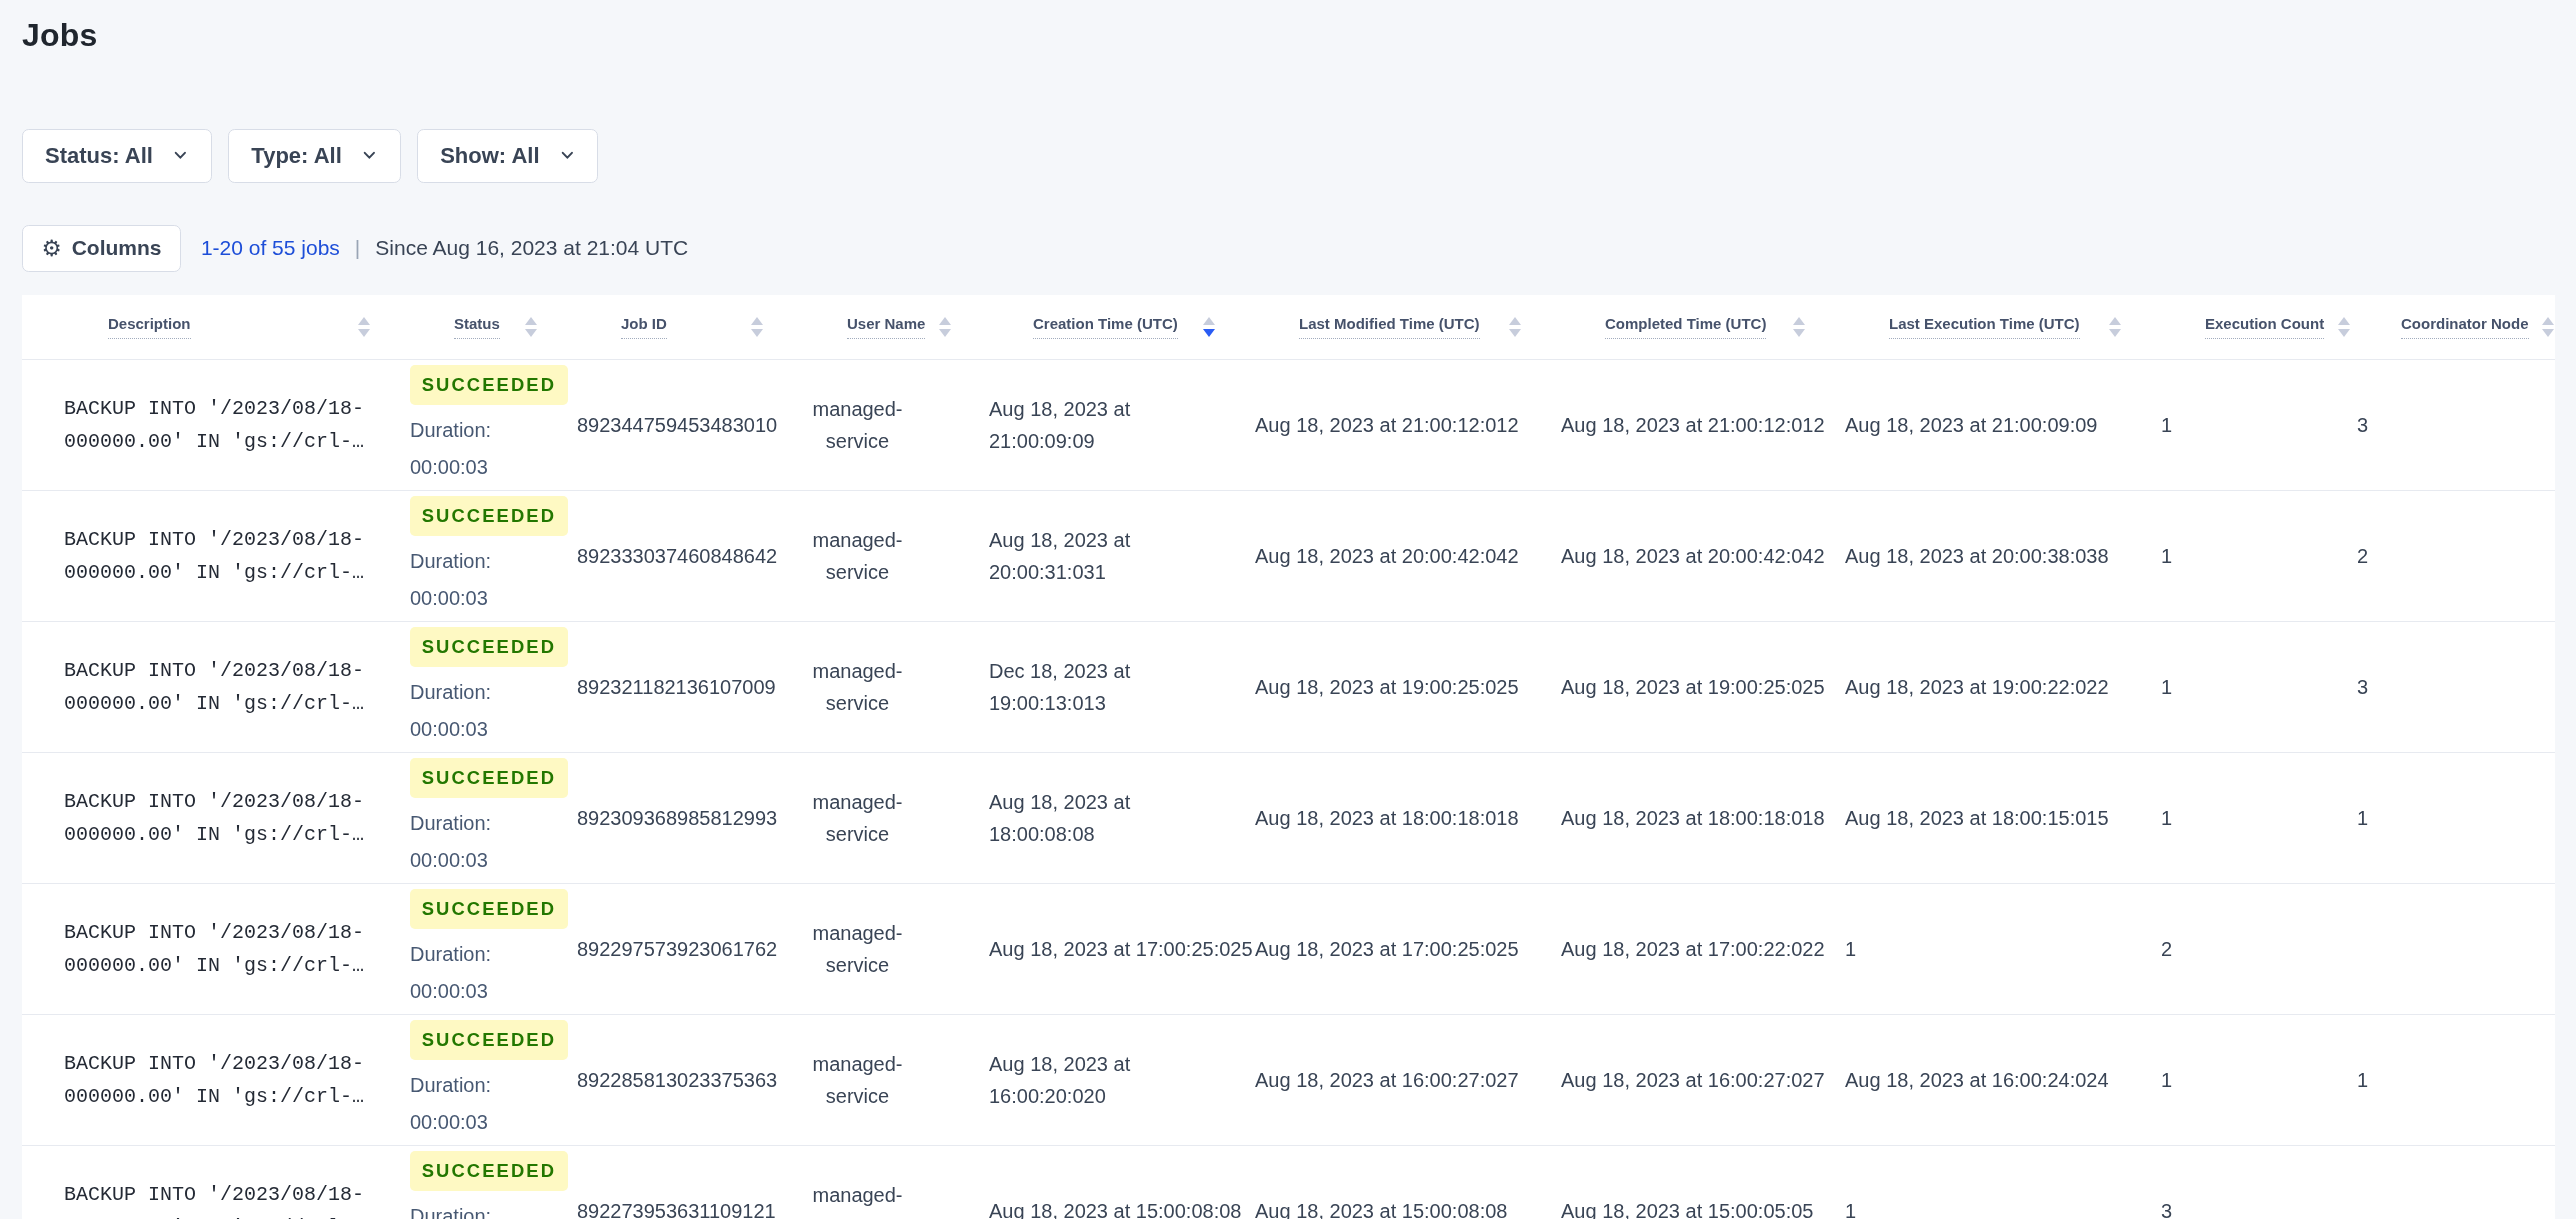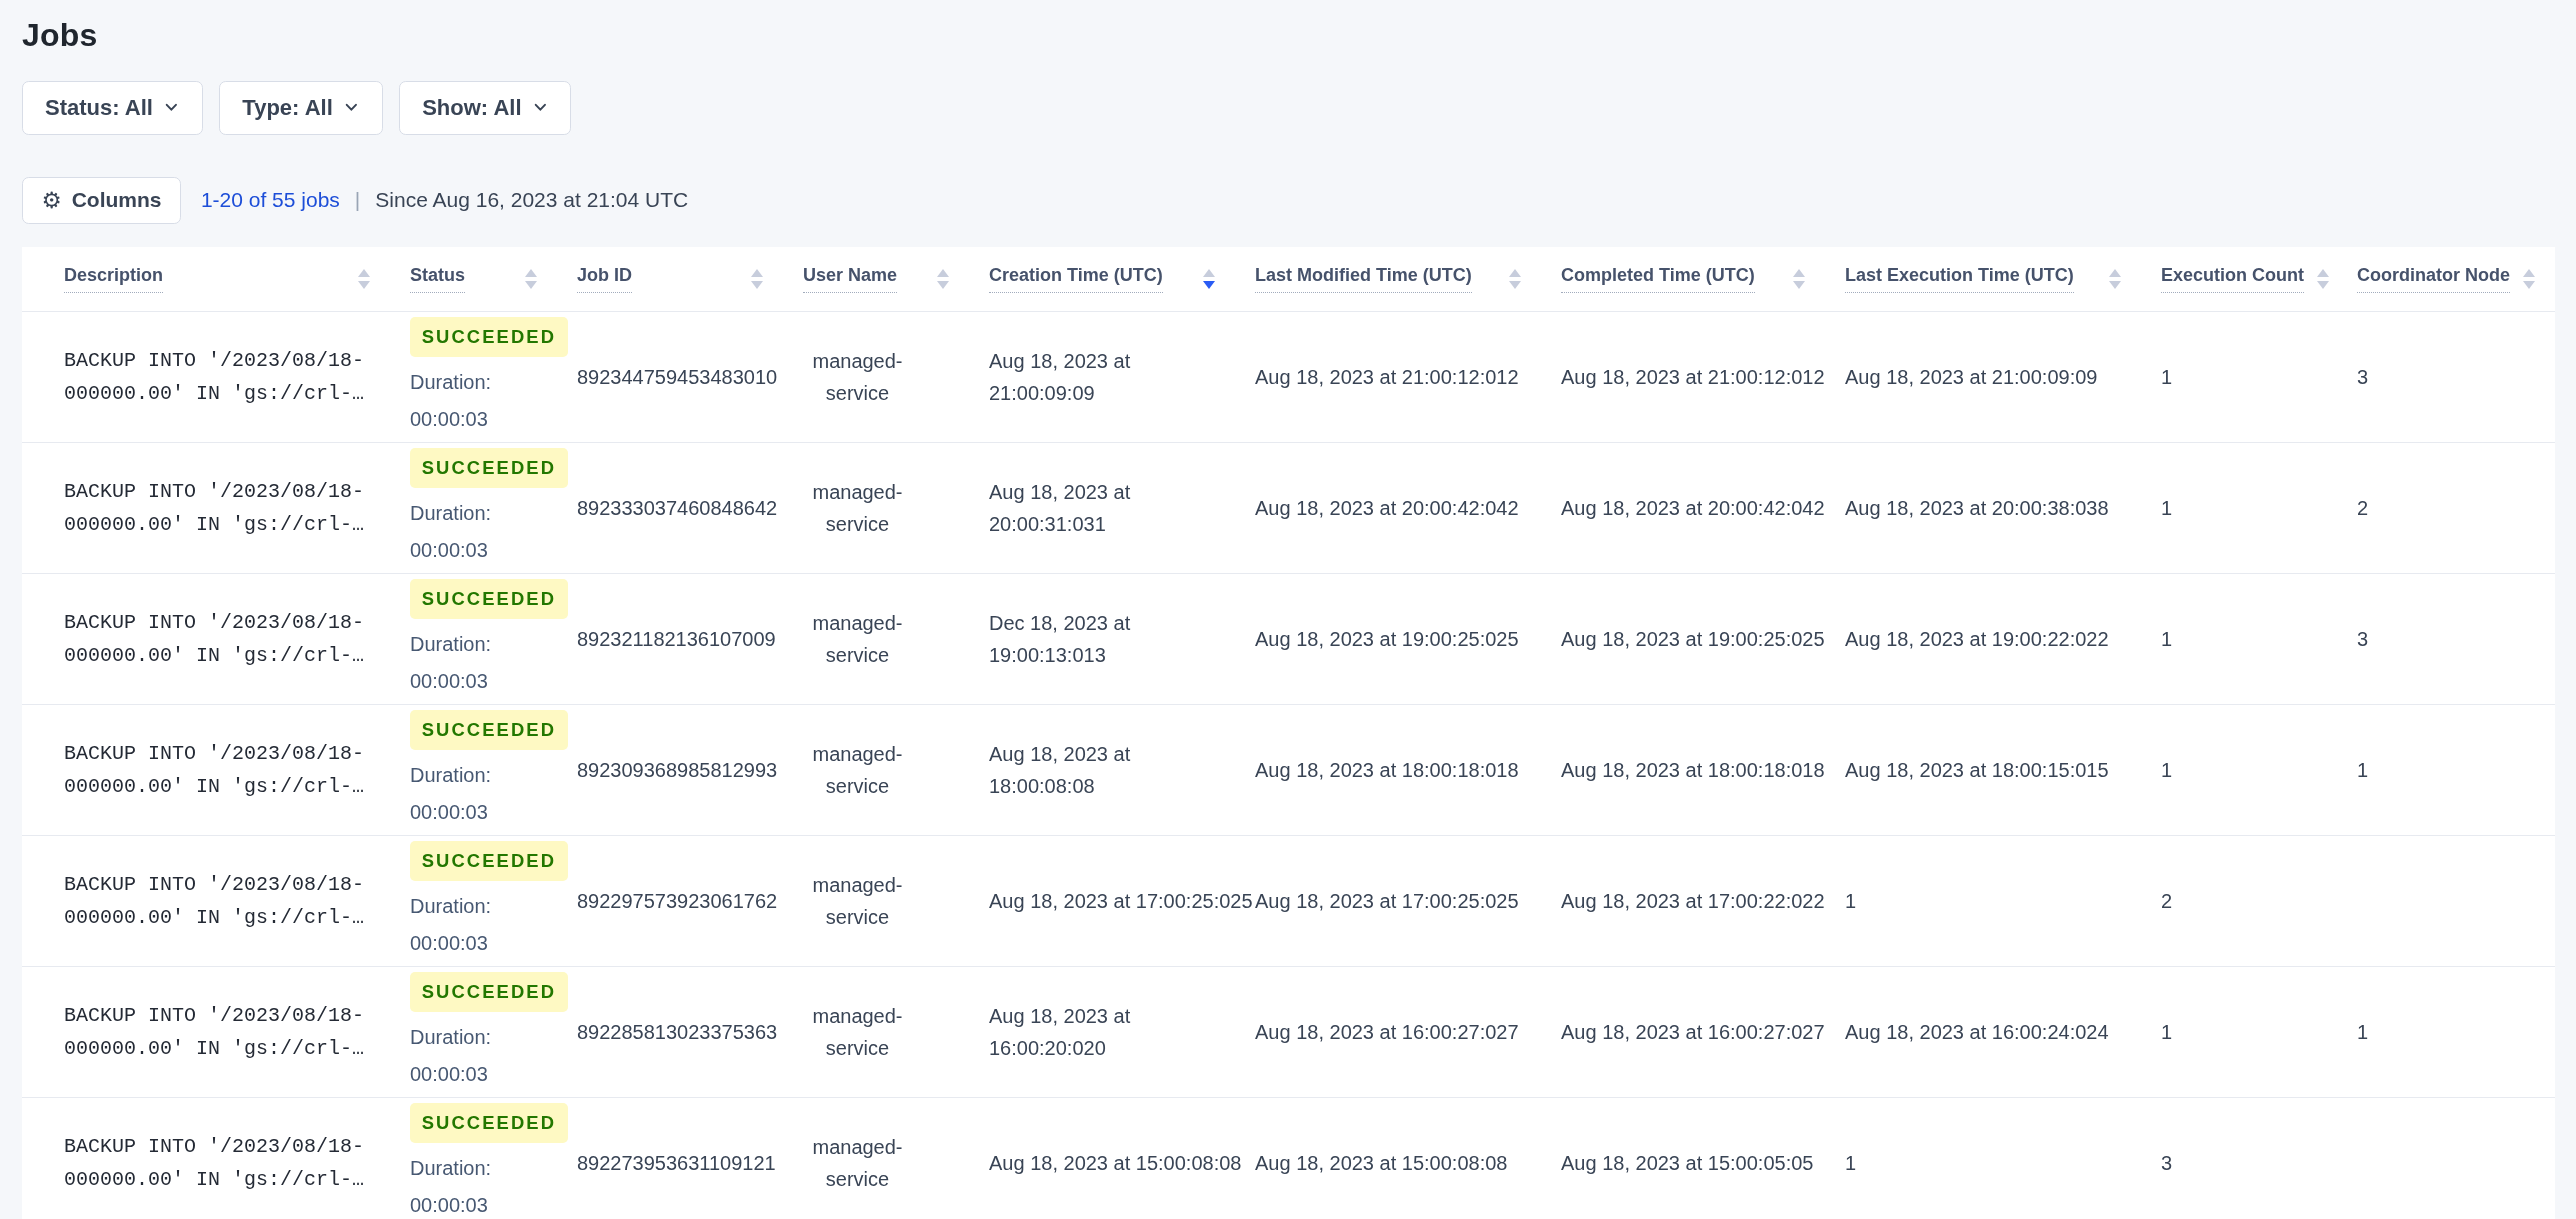--- a/index.html
+++ b/index.html
@@ -13,25 +13,25 @@
 
   
   .page-title {
     font-size:32px; font-weight:bold; color:#20262E;
     letter-spacing:0.2px;
   }
 
   
   .filter-bar { margin-top:27px; display:flex; gap:16.7px; }
   .filter-btn {
-    display:flex; align-items:center; gap:10px;
+    display:flex; align-items:center; gap:19px;
     background:#FFFFFF; border:0.8px solid #D8DDE7; border-radius:6.7px;
     height:54px; padding:0 22px; cursor:pointer;
     font-family:"Liberation Sans", sans-serif;
-    font-size:22px; font-weight:bold; color:#394455;
+    font-size:22px; font-weight:bold; color:#394455;margin-top:48px;
   }
 
   
   .toolbar { margin-top:42px; display:flex; align-items:center; }
   .columns-btn {
     display:flex; align-items:center; gap:10px;
     background:#FFFFFF; border:0.8px solid #D8DDE7; border-radius:6.7px;
     height:47px; padding:0 18.4px; cursor:pointer;
     font-family:"Liberation Sans", sans-serif;
     font-size:21px; font-weight:bold; color:#394455;
@@ -50,22 +50,22 @@
     display:grid;
     grid-template-columns:388px 167px 226px 186px 266px 306px 284px 316px 196px minmax(0,1fr);
   }
   .thead-row { height:65px; align-items:center; border-bottom:0.8px solid #E7EAF0; }
   .th {
     display:flex; align-items:center; justify-content:space-between;
     padding-right:40px; white-space:nowrap; cursor:pointer;
   }
   .th.c0 { padding-left:42px; }
   .th-label {
-    font-size:18px; font-weight:bold; color:#46526B;
-    border-bottom:1.7px dotted #A2ACBD; padding-bottom:5.9px;
+    font-size:15px; font-weight:bold; color:#46526B;
+    border-bottom:1.7px dotted #A2ACBD; padding-bottom:5.9px;margin-left:44px;
   }
   .sort { display:flex; flex-direction:column; align-items:center; margin-left:13.4px; }
   .tri-up {
     width:0; height:0; border-left:6.7px solid transparent; border-right:6.7px solid transparent;
     border-bottom:8.4px solid #C7CDDC; margin-bottom:4.2px;
   }
   .tri-down {
     width:0; height:0; border-left:6.7px solid transparent; border-right:6.7px solid transparent;
     border-top:8.4px solid #C7CDDC;
   }

